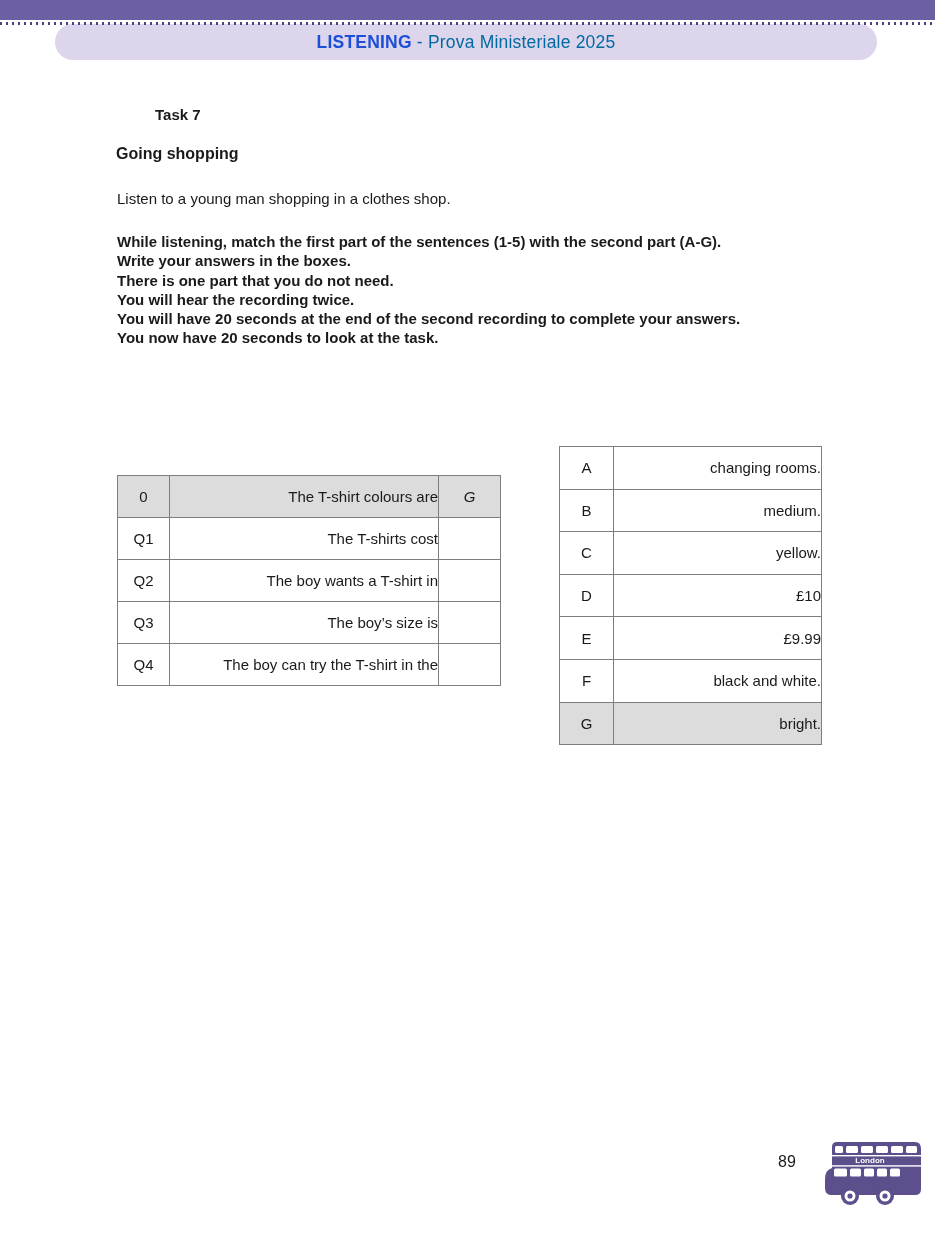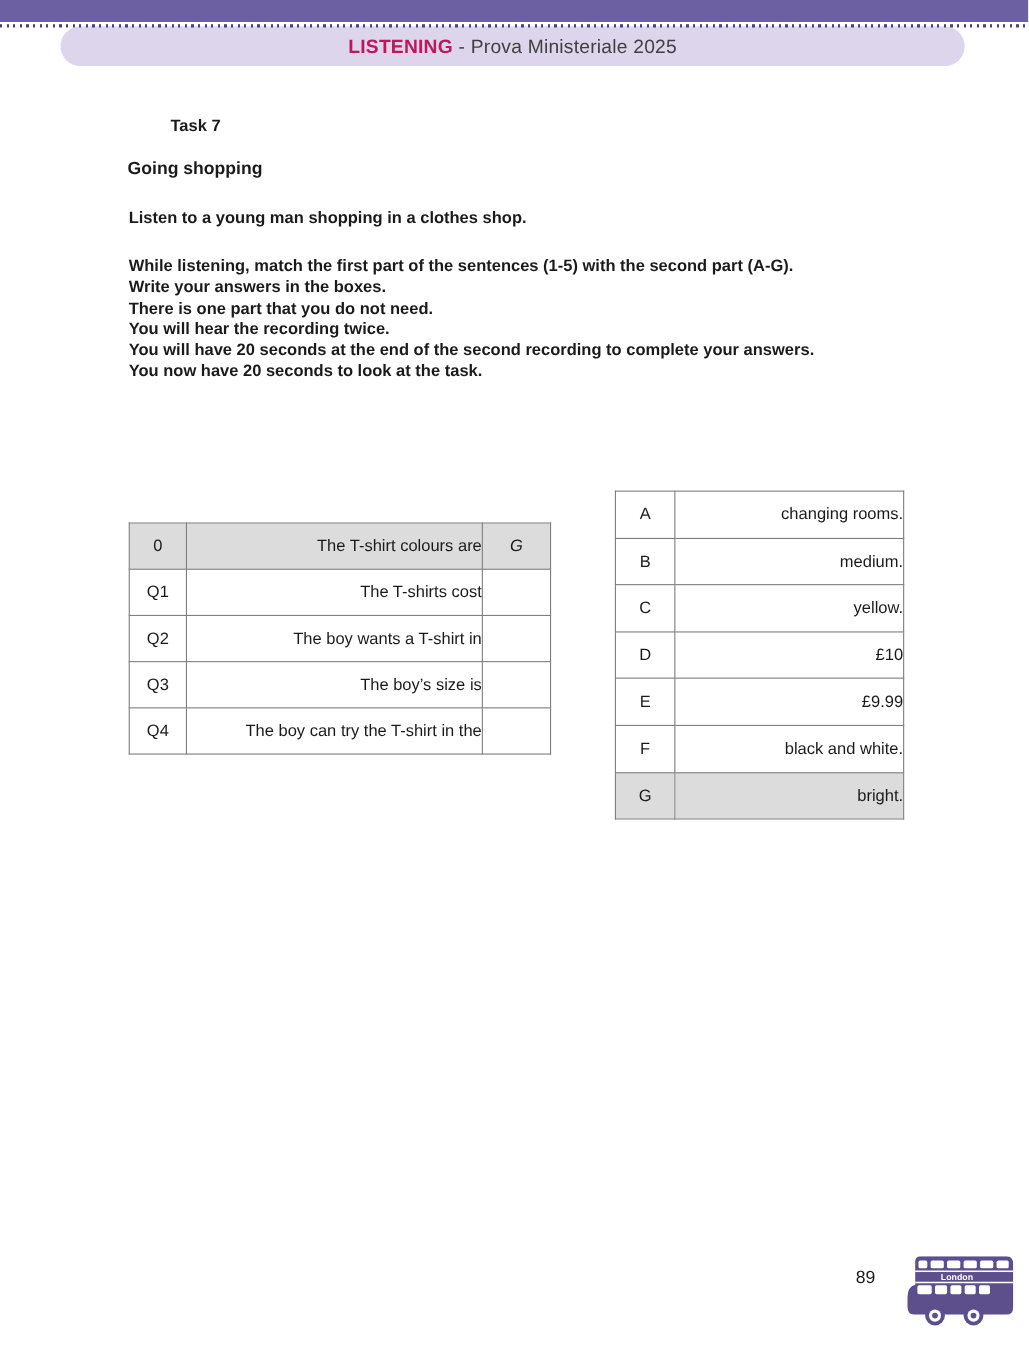--- a/index.html
+++ b/index.html
@@ -30,35 +30,35 @@
     position: absolute; left: 55px; top: 24px;
     width: 822px; height: 36px;
     background: #DCD5EC;
     border-radius: 18px;
     text-align: center;
     line-height: 37px;
     font-size: 17.5px;
     z-index: 2;
     letter-spacing: 0.2px;
   }
-  .banner-bold { font-weight: bold; color: #be185d; }
-  .banner-rest { color: #404040; }
+  .banner-bold { font-weight: bold; color: #1d4ed8; }
+  .banner-rest { color: #0369a1; }
 
   
   .task-label {
     position: absolute; left: 117px; top: 106px;
     font-size: 15px; font-weight: bold; margin-left: 38px;
   }
   .task-title {
     position: absolute; left: 116px; top: 145px;
     font-size: 16px; font-weight: bold;
   }
   .task-intro {
     position: absolute; left: 117px; top: 190px;
-    font-size: 15px; font-weight: bold;
+    font-size: 15px; font-weight: normal;
   }
   .instructions {
     position: absolute; left: 117px; top: 232px;
     width: 760px;
     font-size: 15px; font-weight: bold;
   }
   .inst-line { line-height: 19.3px; white-space: nowrap; }
 
   
   table { border-collapse: collapse; table-layout: fixed; }

